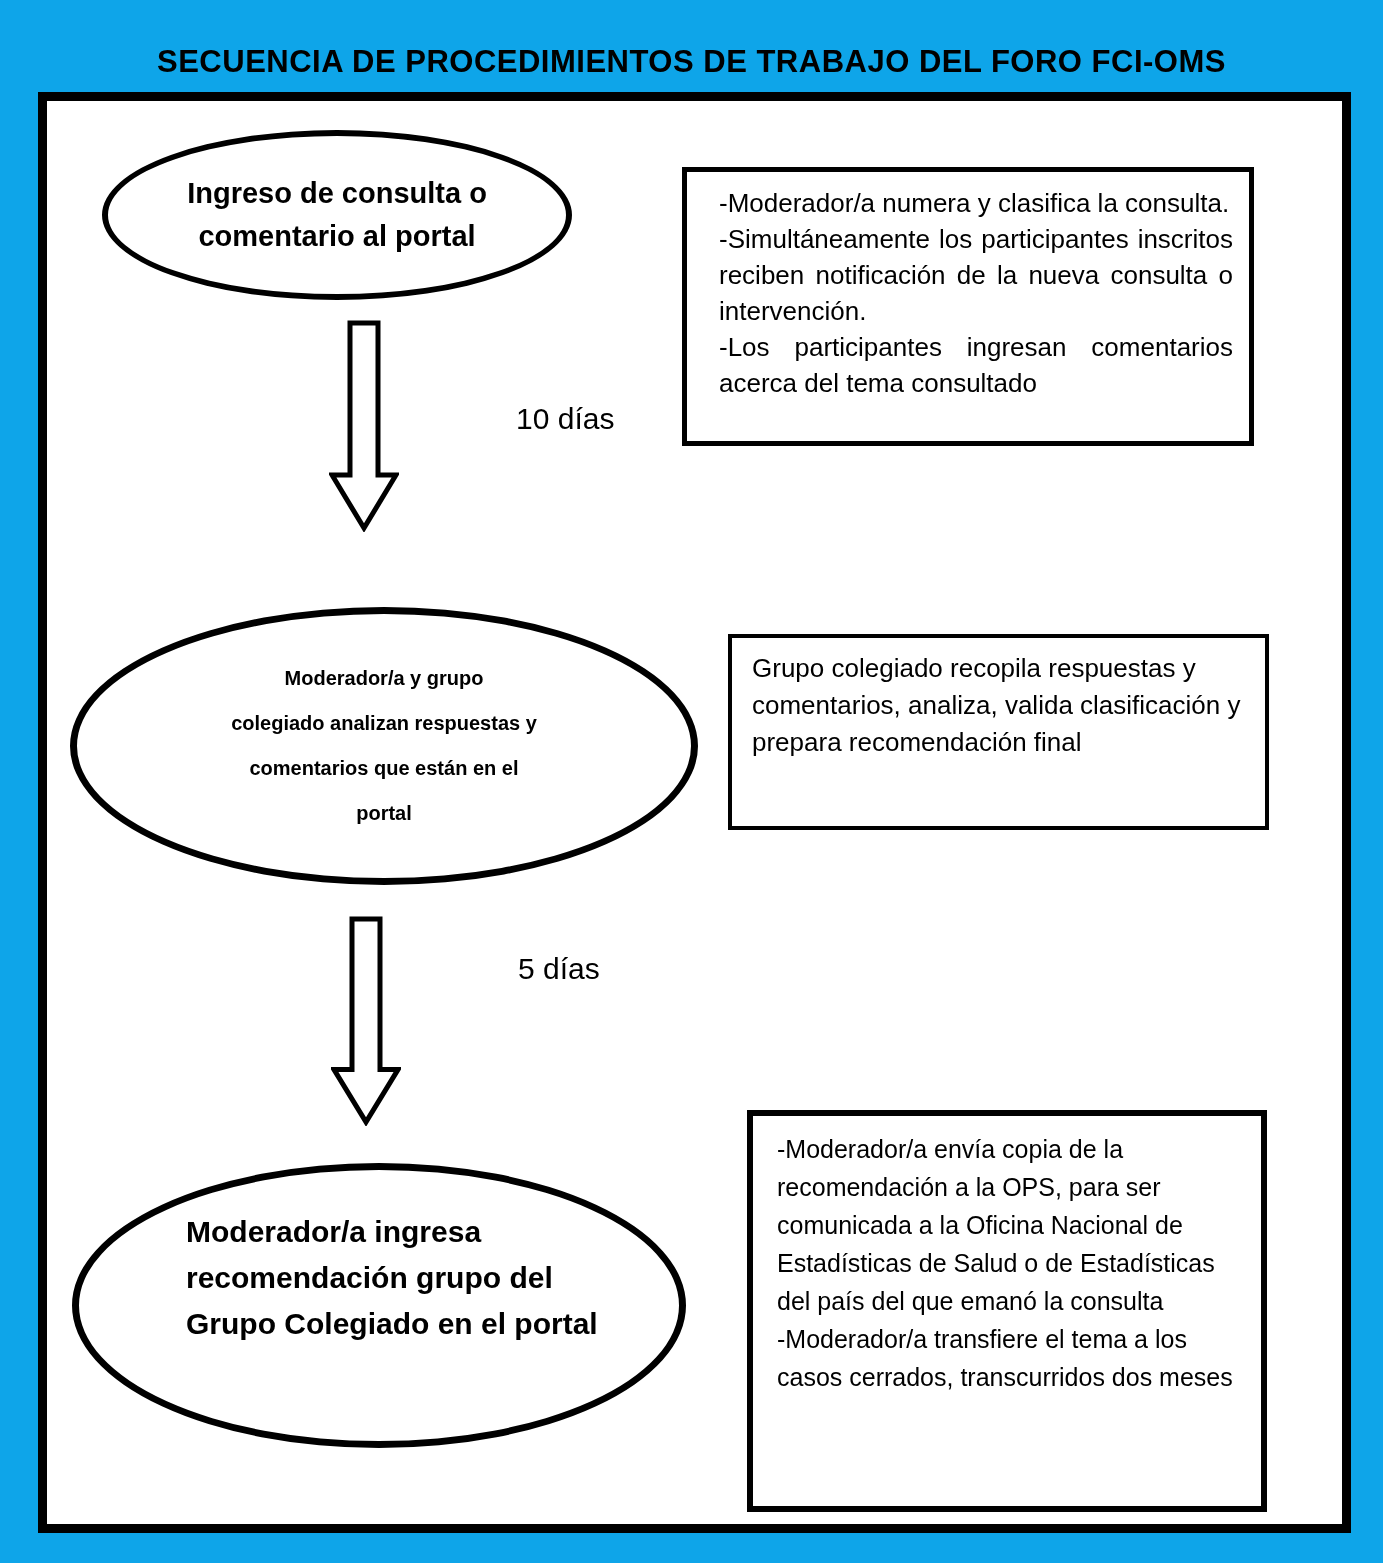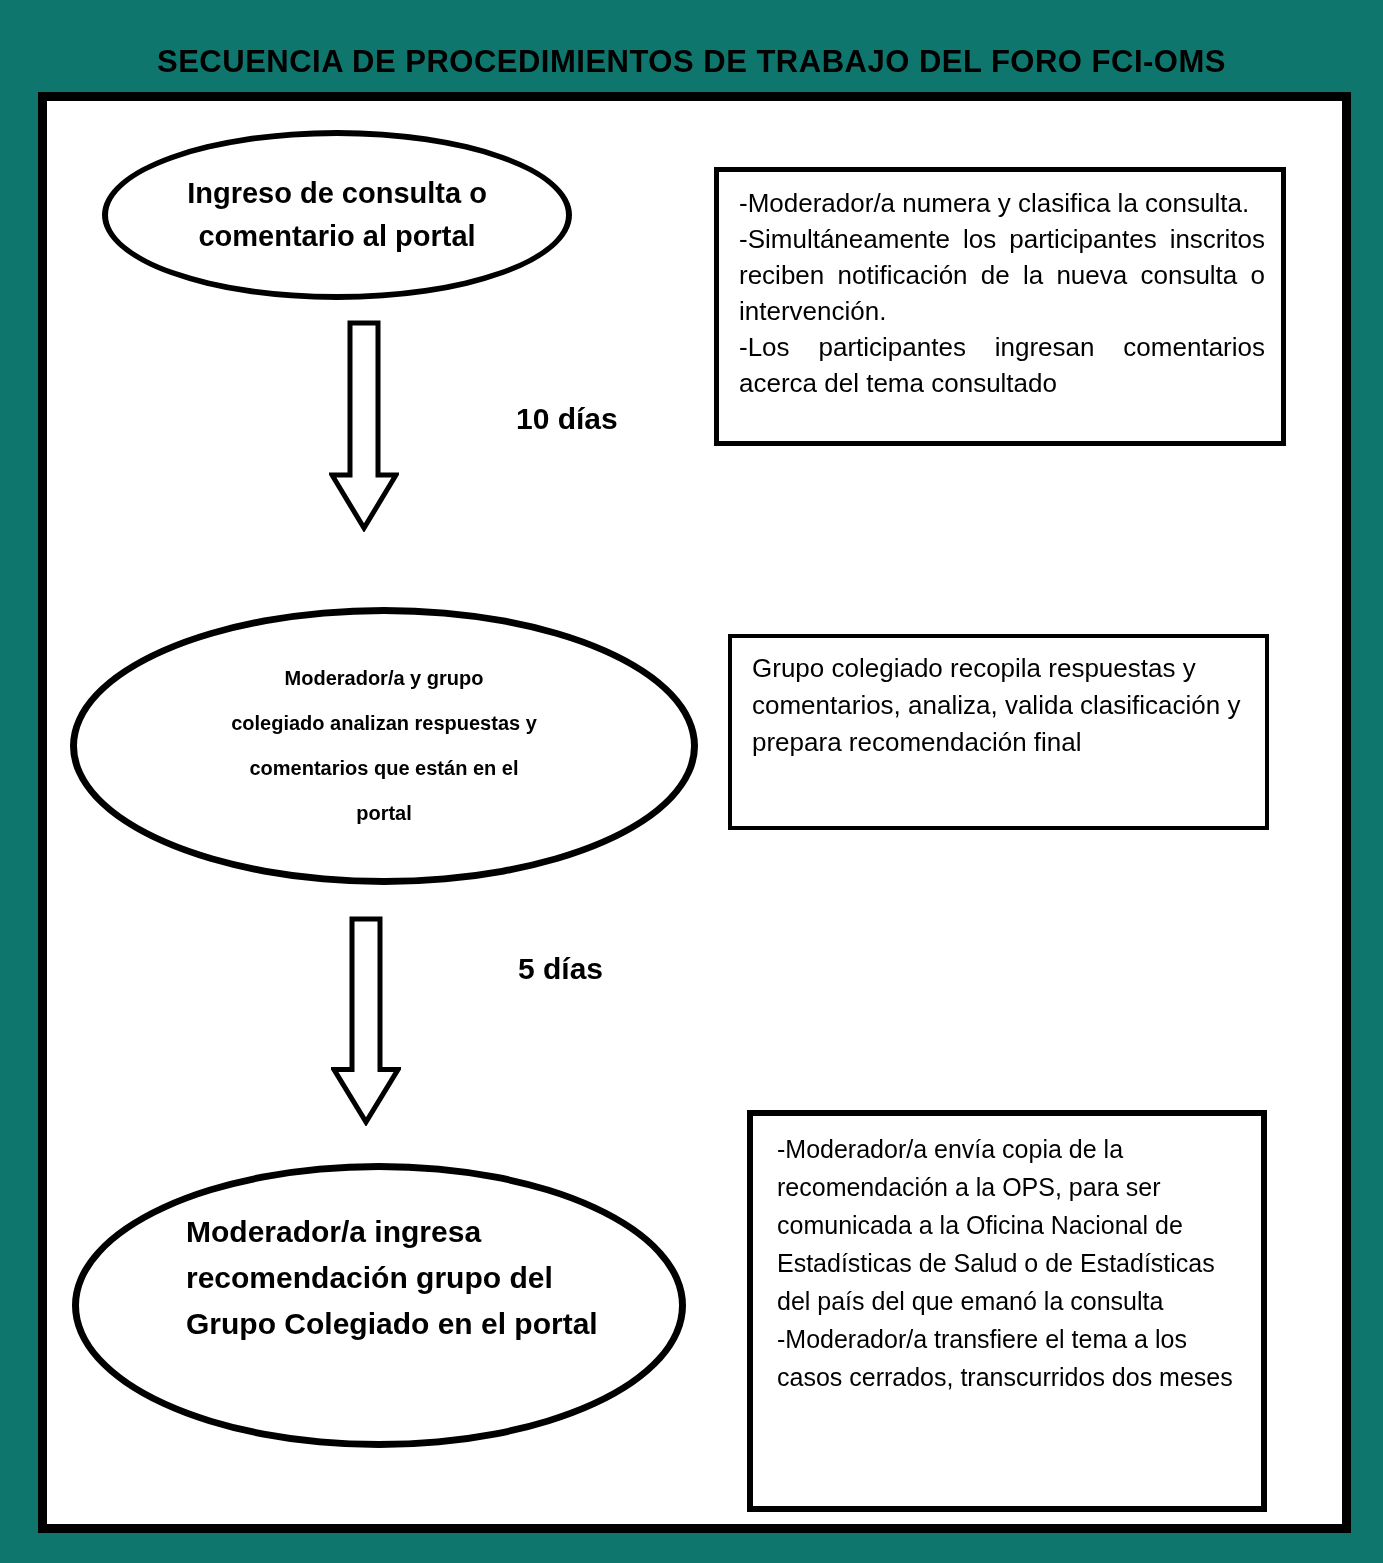--- a/index.html
+++ b/index.html
@@ -1,20 +1,20 @@
 <!DOCTYPE html>
 <html><head>
 <meta charset="utf-8">
 <style>
   html, body { margin: 0; padding: 0; background: #ffffff; }
   .page {
     position: relative;
     width: 1383px;
     height: 1563px;
-    background: #0f766e;
+    background: #0ea5e9;
     color: #000000;
     font-family: "Liberation Sans", sans-serif;
     overflow: hidden;
   }
   .title {
     position: absolute;
     top: 44px; left: 0; width: 100%;
     text-align: center;
     font-size: 31px;
     font-weight: bold;
@@ -53,22 +53,22 @@
                align-items: flex-start; padding-left: 100px; padding-bottom: 55px; }
   #ellipse-3 .eline { font-size: 30px; line-height: 46px; text-align: left; margin-left: 7px; }
   .note {
     position: absolute;
     box-sizing: border-box;
     background: #ffffff;
     border: 5px solid #000000;
   }
   .note p { margin: 0; }
   #note-1 {
-    left: 714px; top: 167px; width: 572px; height: 279px;
-    padding: 13px 16px 10px 20px;
+    left: 682px; top: 167px; width: 572px; height: 279px;
+    padding: 13px 16px 10px 32px;
     font-size: 26px; line-height: 36px;
     text-align: justify;
   }
   #note-2 {
     left: 728px; top: 634px; width: 541px; height: 196px;
     border-width: 4px;
     padding: 12px 20px 10px 20px;
     font-size: 26px; line-height: 37px;
     text-align: left;
   }
@@ -83,21 +83,20 @@
     position: absolute;
     width: 70px;
   }
   #arrow-1 { left: 329px; top: 320px; height: 212px; }
   #arrow-2 { left: 331px; top: 916px; height: 210px; }
   .arrow svg { display: block; width: 100%; height: 100%; }
   .duration {
     position: absolute;
     font-size: 30px;
     white-space: nowrap;
-    font-weight: bold;
   }
   #duration-1 { left: 516px; top: 402px; }
   #duration-2 { left: 518px; top: 952px; }
 </style>
 </head>
 <body>
 
 <div class="page">
 
   <div class="title">SECUENCIA DE PROCEDIMIENTOS DE TRABAJO DEL FORO FCI-OMS</div>

